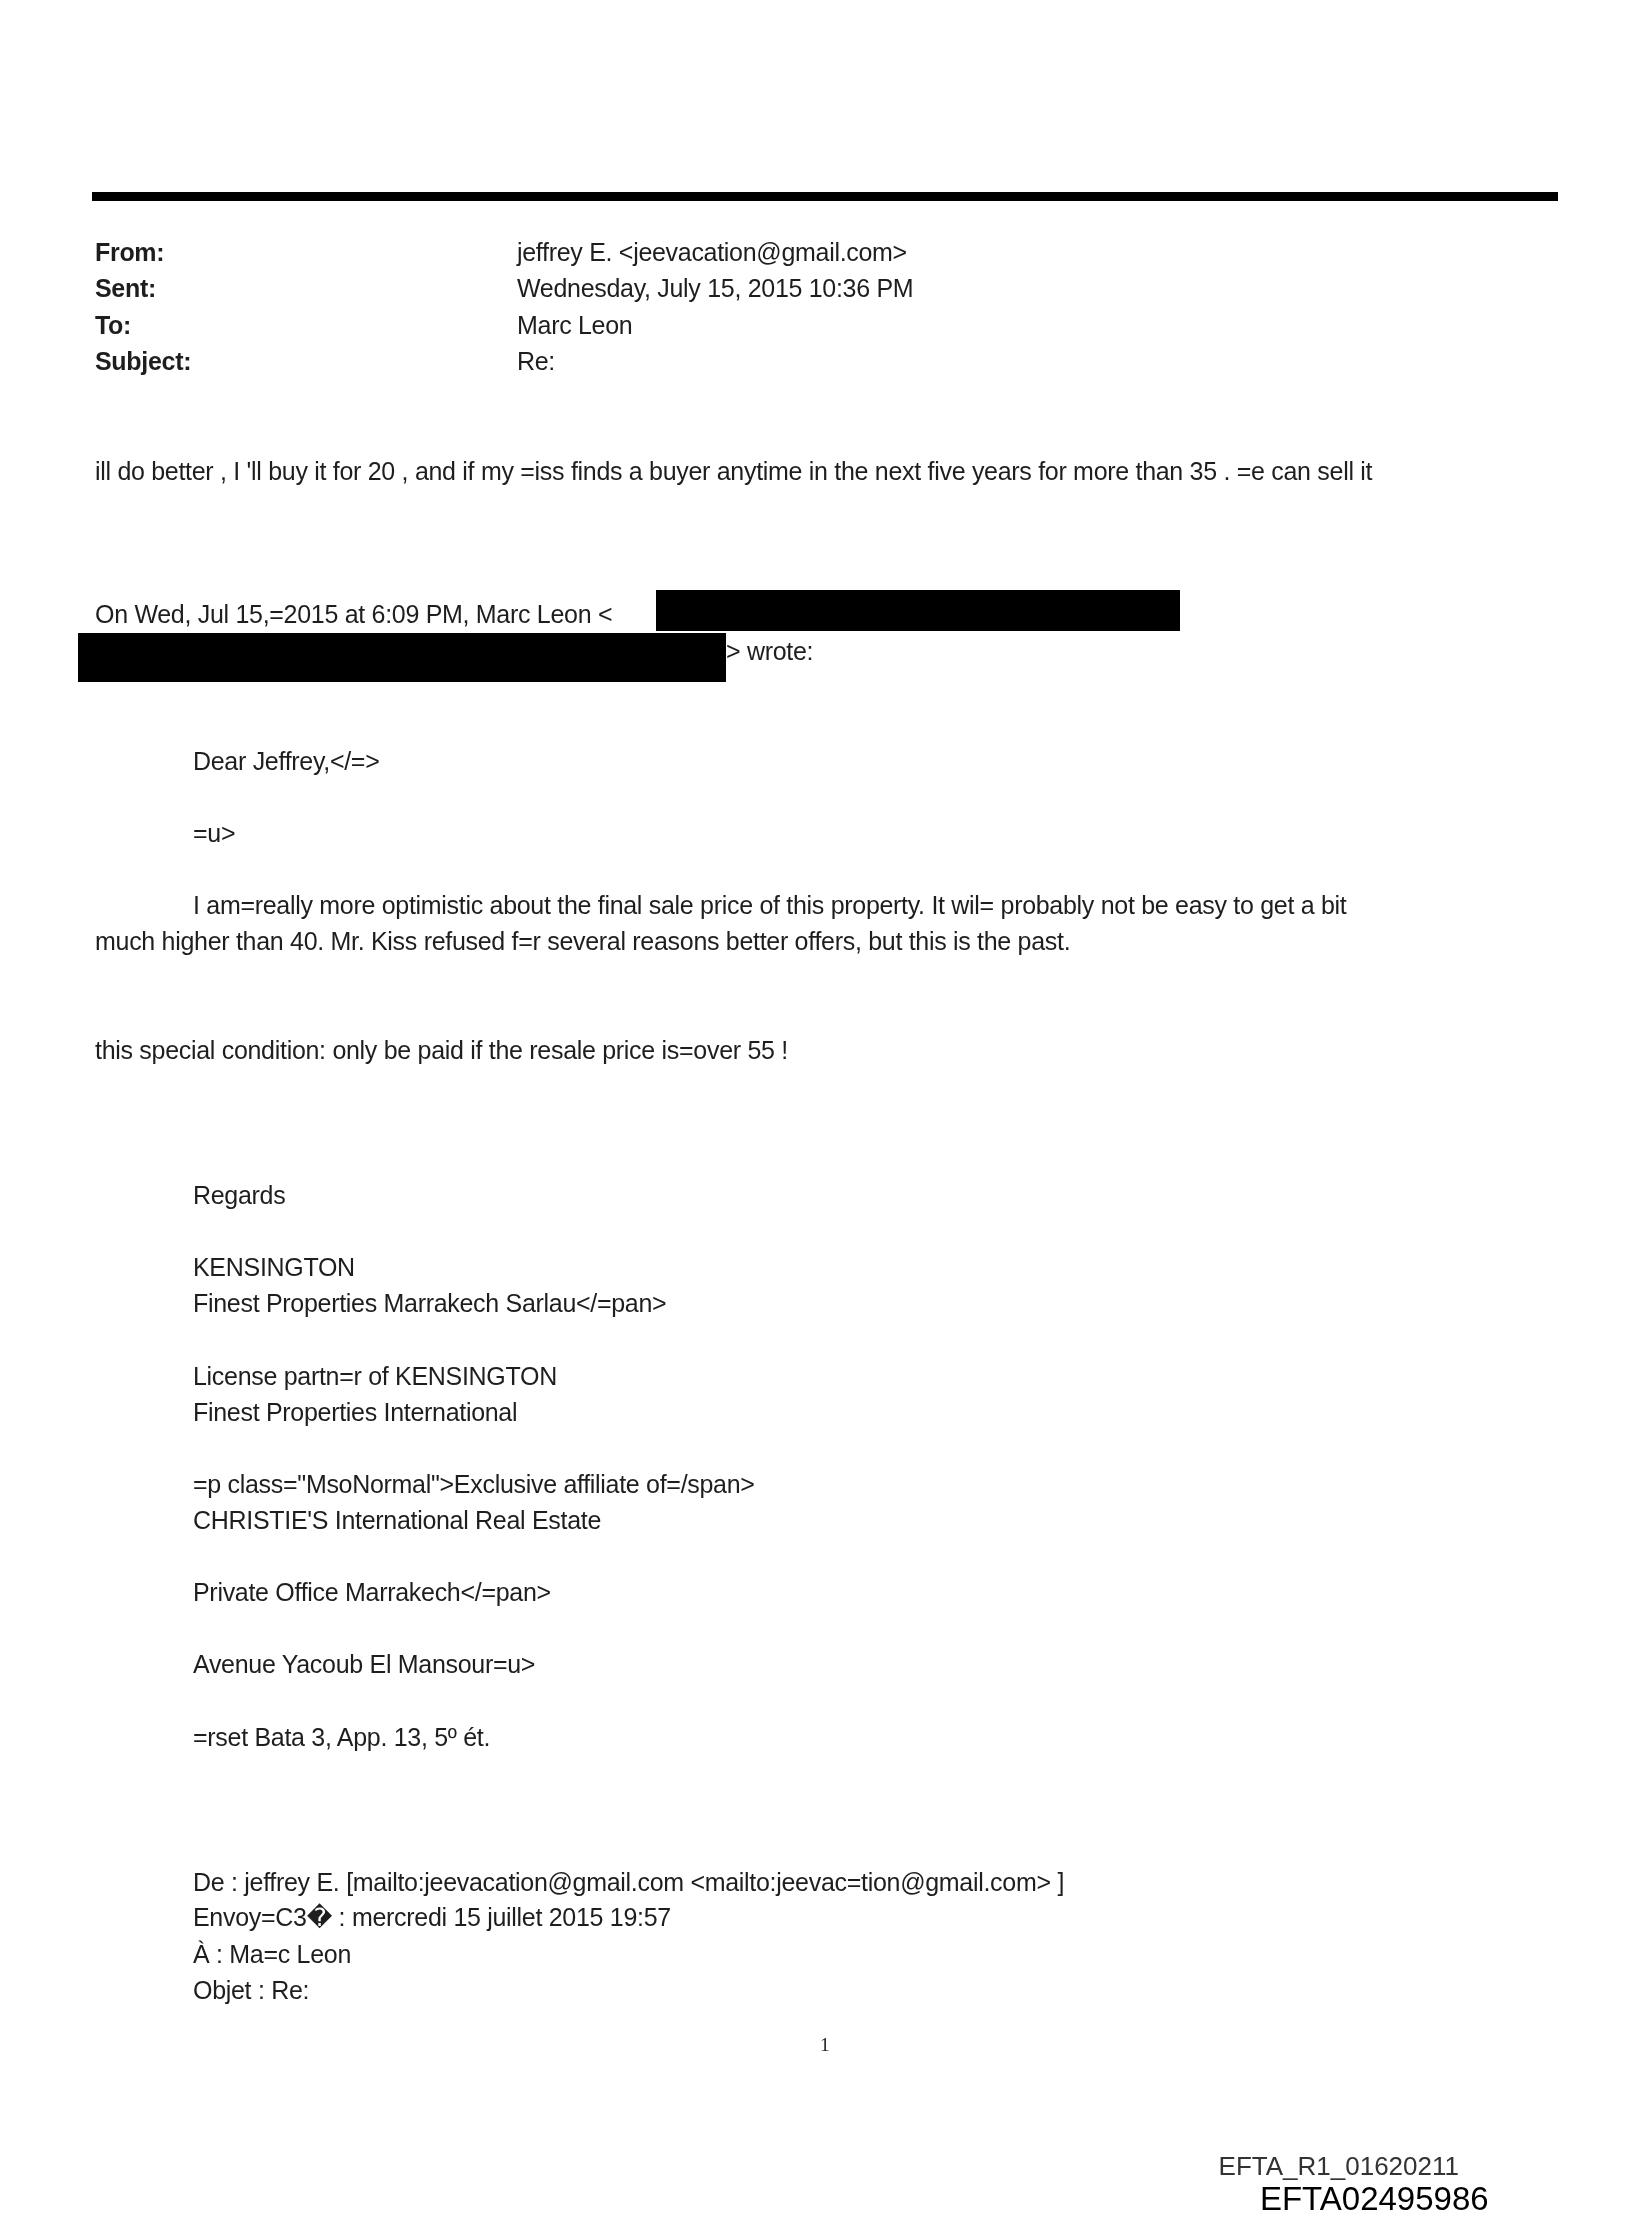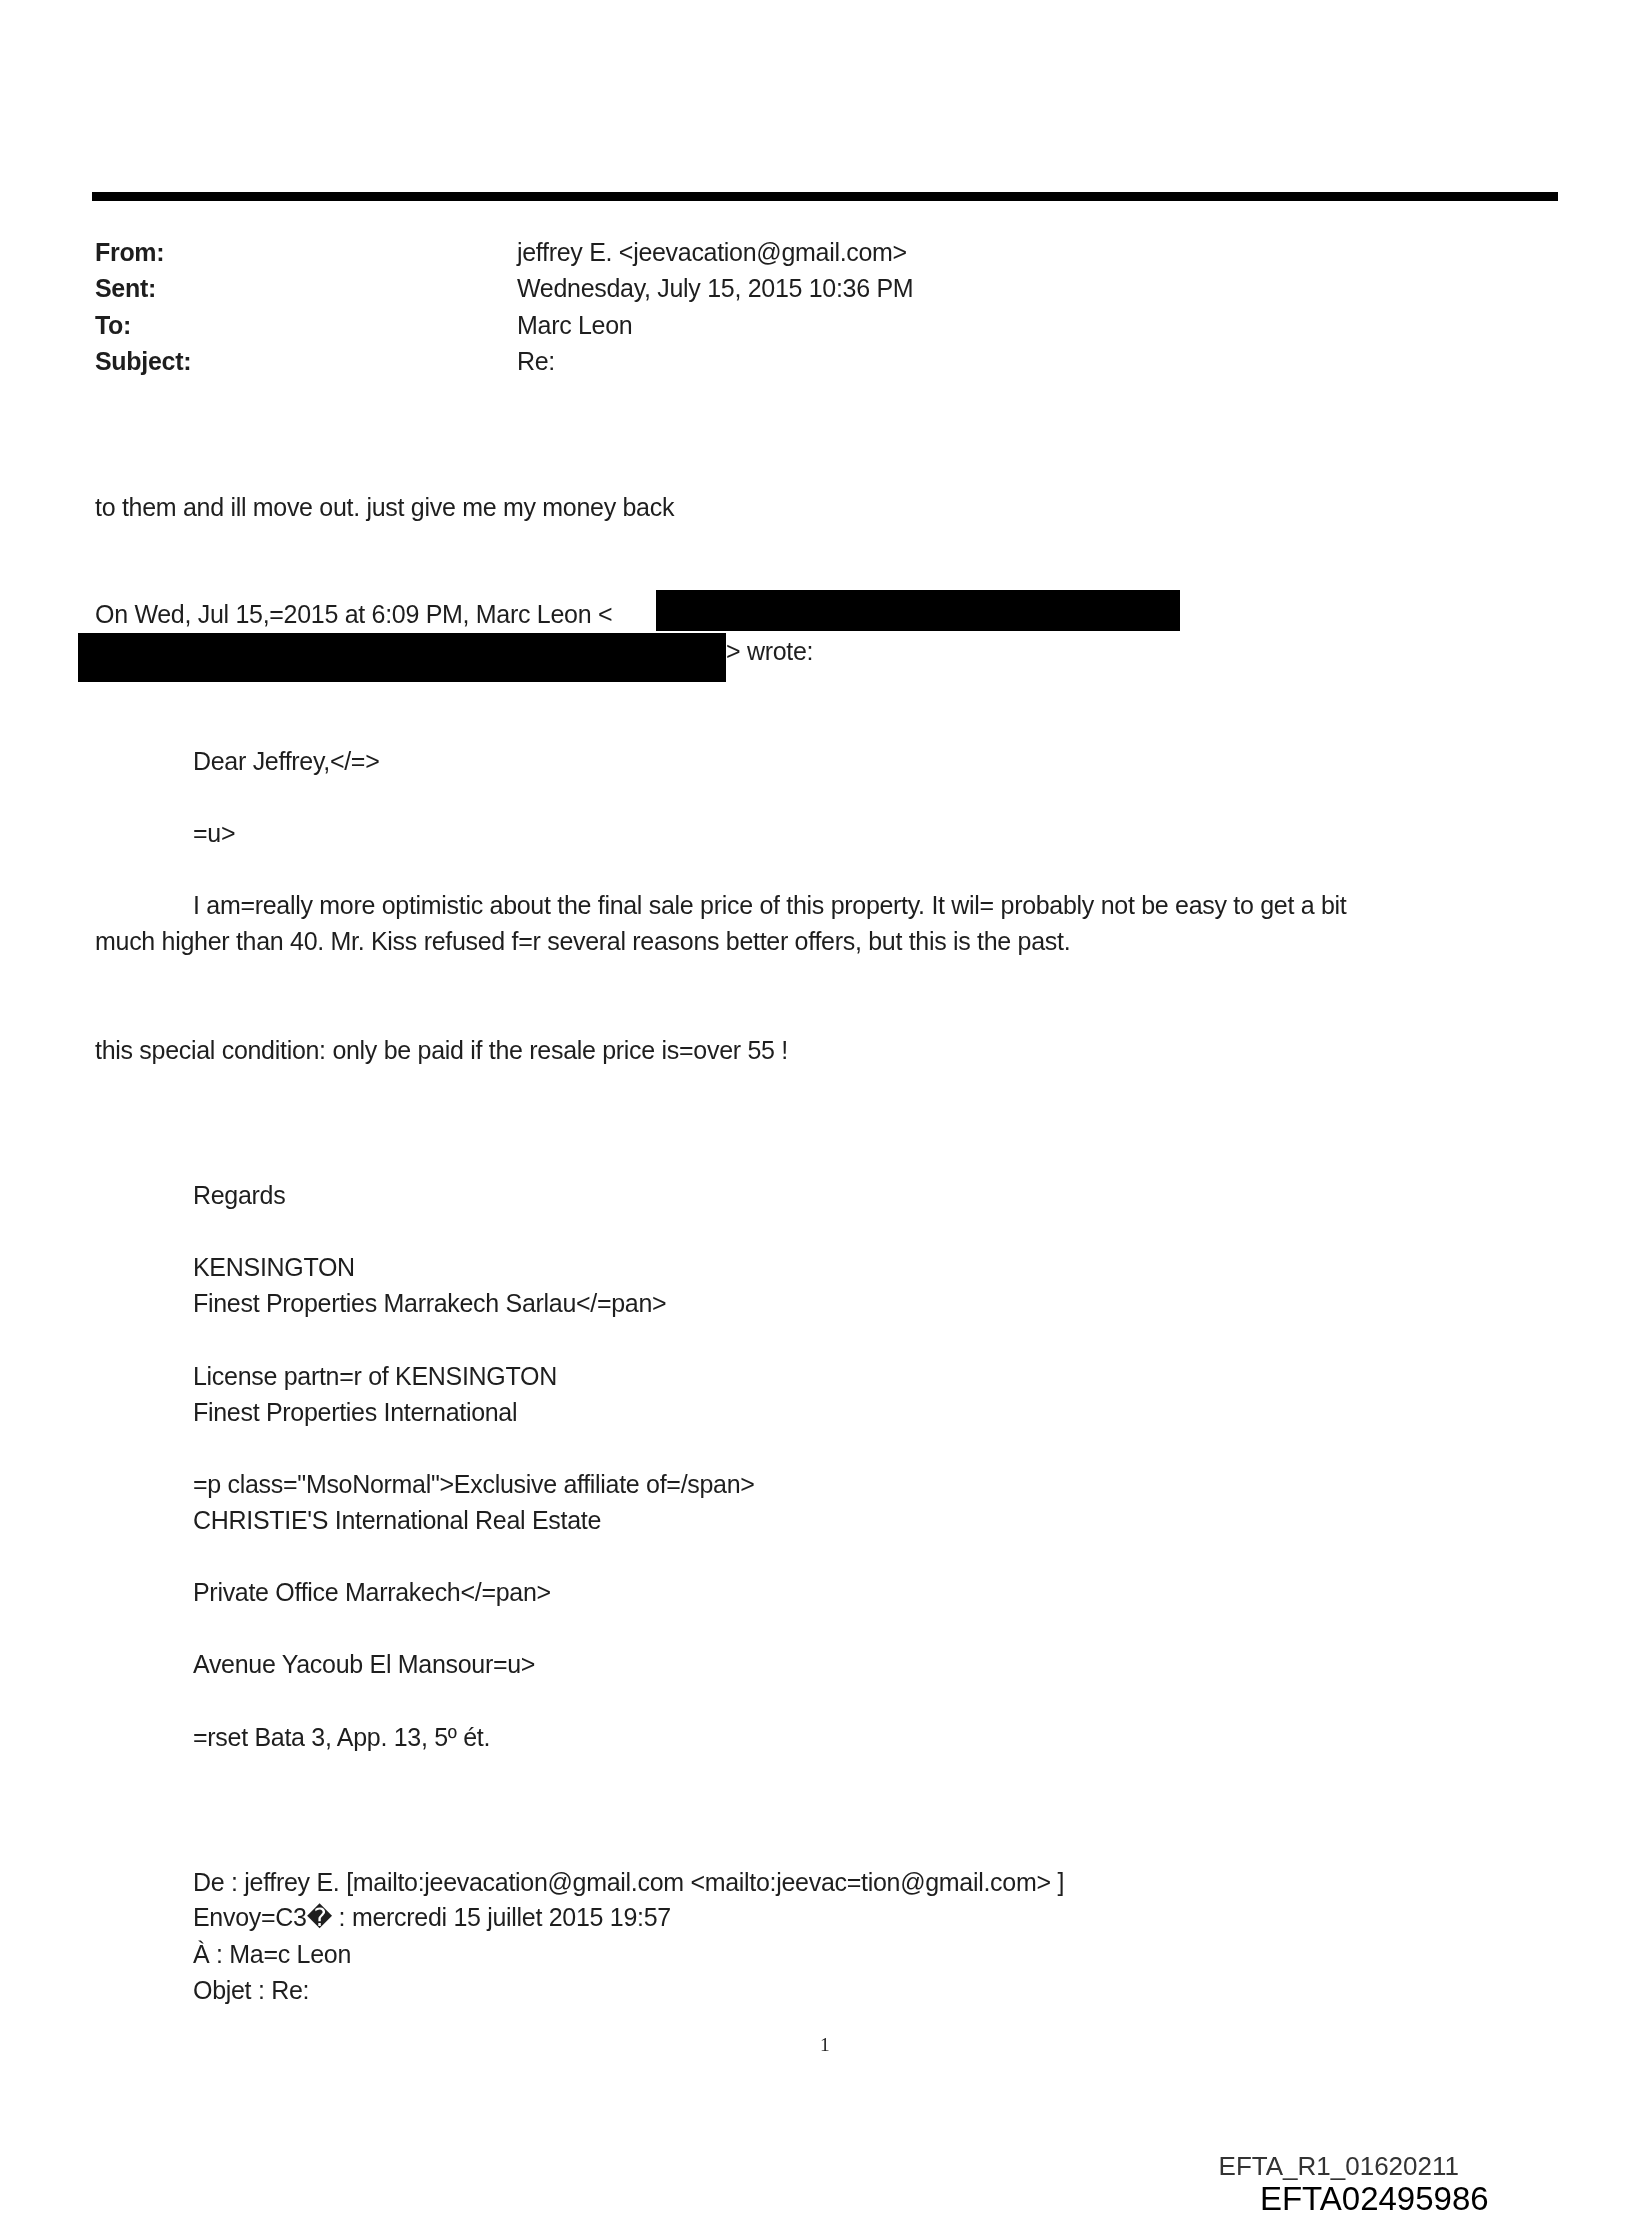--- a/index.html
+++ b/index.html
@@ -25,21 +25,21 @@
 
   <div class="t lbl" style="top:218px">From:</div>
   <div class="t val" style="top:218px">jeffrey E. &lt;jeevacation@gmail.com&gt;</div>
   <div class="t lbl" style="top:254px">Sent:</div>
   <div class="t val" style="top:254px">Wednesday, July 15, 2015 10:36 PM</div>
   <div class="t lbl" style="top:291px">To:</div>
   <div class="t val" style="top:291px">Marc Leon</div>
   <div class="t lbl" style="top:327px">Subject:</div>
   <div class="t val" style="top:327px">Re:</div>
 
-  <div class="t body" style="top:473px">to them and ill move out. just give me my money back</div>
+  <div class="t body" style="top:437px">ill do better ,  I 'll buy it for 20 , and if my =iss finds a buyer anytime in the next five years for more than 35 .  =e can sell it</div>
 
   <div class="t body" style="top:580px">On Wed, Jul 15,=2015 at 6:09 PM, Marc Leon &lt;</div>
   <div class="redact" style="left:656px; top:574px; width:524px; height:41px"></div>
   <div class="redact" style="left:78px; top:617px; width:648px; height:49px"></div>
   <div class="t" style="left:726px; top:617px">&gt; wrote:</div>
 
   <div class="t ind" style="top:727px">Dear Jeffrey,&lt;/=&gt;</div>
   <div class="t ind" style="top:799px">=u&gt;</div>
 
   <div class="t ind" style="top:871px">I am=really more optimistic about the final sale price of this property. It wil= probably not be easy to get a bit</div>

